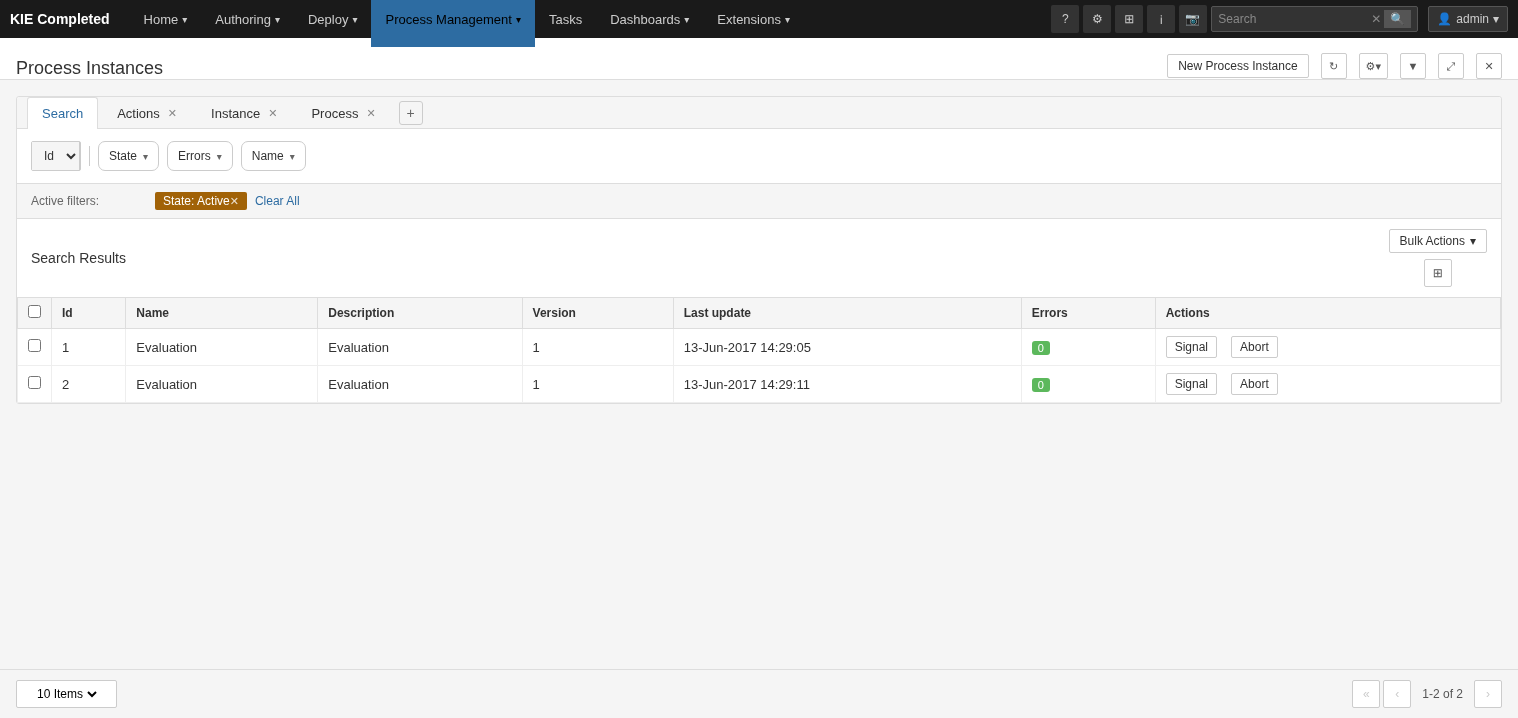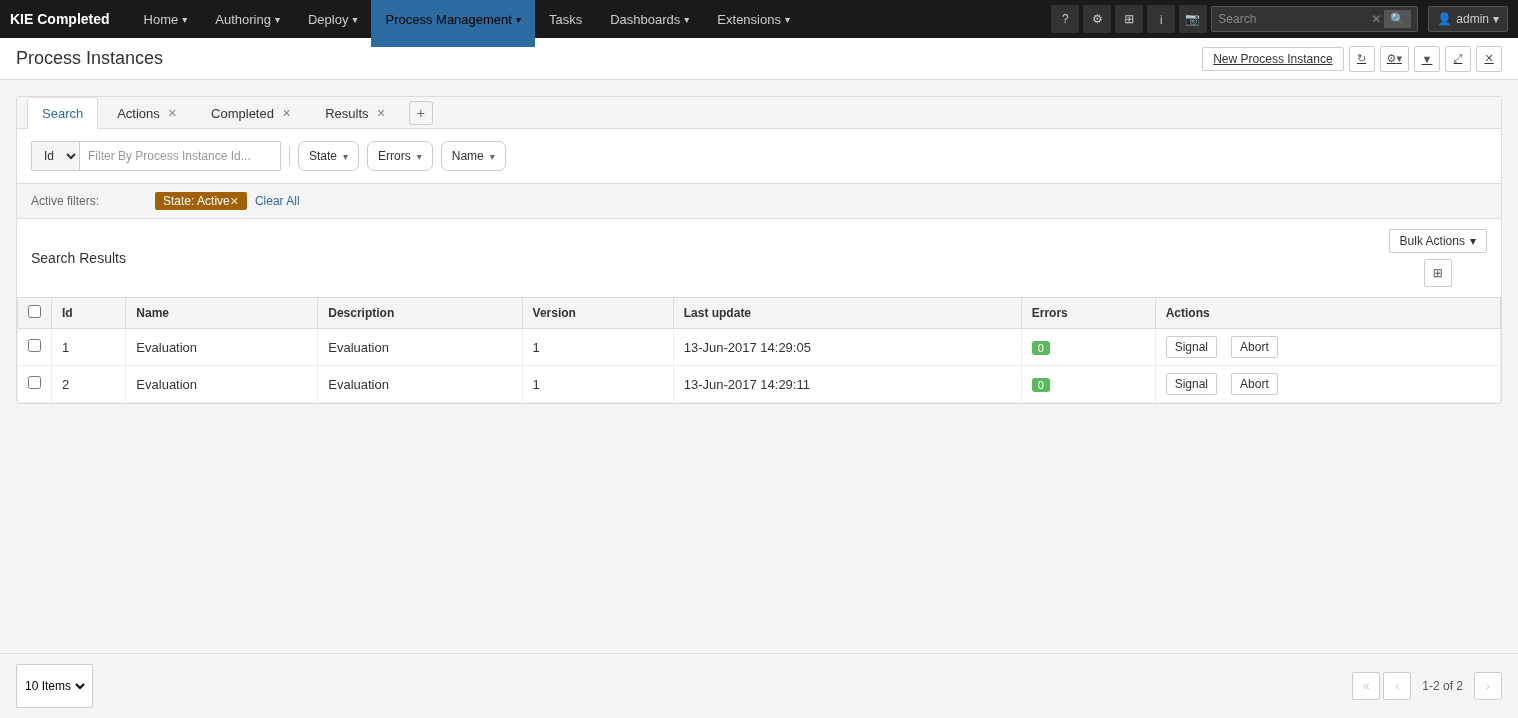--- a/index.html
+++ b/index.html
@@ -107,33 +107,32 @@
       gap: 4px;
     }
 
     
     .page-header {
       background: #fff;
       border-bottom: 1px solid #ddd;
       padding: 0 16px;
       height: 42px;
       display: flex;
-      align-items: center;
+      align-items: flex-end;
       justify-content: space-between;
     }
     .page-title {
       font-size: 18px;
       font-weight: normal;
       color: #333;
     }
     .page-actions {
       display: flex;
       align-items: center;
-      gap: 5px;
-      text-decoration: underline;
+      gap: 12px;
     }
     .btn-new-process {
       background: #fff;
       border: 1px solid #ccc;
       color: #333;
       padding: 4px 10px;
       cursor: pointer;
       font-size: 12px;
       border-radius: 2px;
     }
@@ -423,27 +422,27 @@
       border-top: 1px solid #ddd;
       position: fixed;
       bottom: 0;
       left: 0;
       right: 0;
     }
     .items-select {
       background: #fff;
       border: 1px solid #ccc;
       border-radius: 2px;
-      padding: 4px 4px;
+      padding: 4px 16px;
       font-size: 12px;
       cursor: pointer;
       display: flex;
       align-items: center;
       gap: 6px;
-      height: 44px;
+      height: 28px;
     }
     .items-select select {
       border: none;
       background: transparent;
       font-size: 12px;
       cursor: pointer;
       outline: none;
     }
     .pagination {
       display: flex;
@@ -528,37 +527,36 @@
 
     <div class="tabs-header">
       <div class="tab active">
         <span>Search</span>
       </div>
       <div class="tab">
         <span>Actions</span>
         <span class="tab-close">✕</span>
       </div>
       <div class="tab">
-        <span>Completed</span>
+        <span>Instance</span>
         <span class="tab-close">✕</span>
       </div>
       <div class="tab">
-        <span>Results</span>
+        <span>Process</span>
         <span class="tab-close">✕</span>
       </div>
       <button class="tab-add-btn">+</button>
     </div>
 
     <div class="filters-section">
       <div class="filter-row">
         <div class="filter-input-group">
           <select class="filter-select">
             <option>Id</option>
           </select>
-          <input type="text" class="filter-text-input" placeholder="Filter By Process Instance Id..." style="">
         </div>
         <div class="filter-divider"></div>
         <div class="filter-dropdown">
           <span>State</span>
           <span class="caret">▾</span>
         </div>
         <div class="filter-dropdown">
           <span>Errors</span>
           <span class="caret">▾</span>
         </div>

